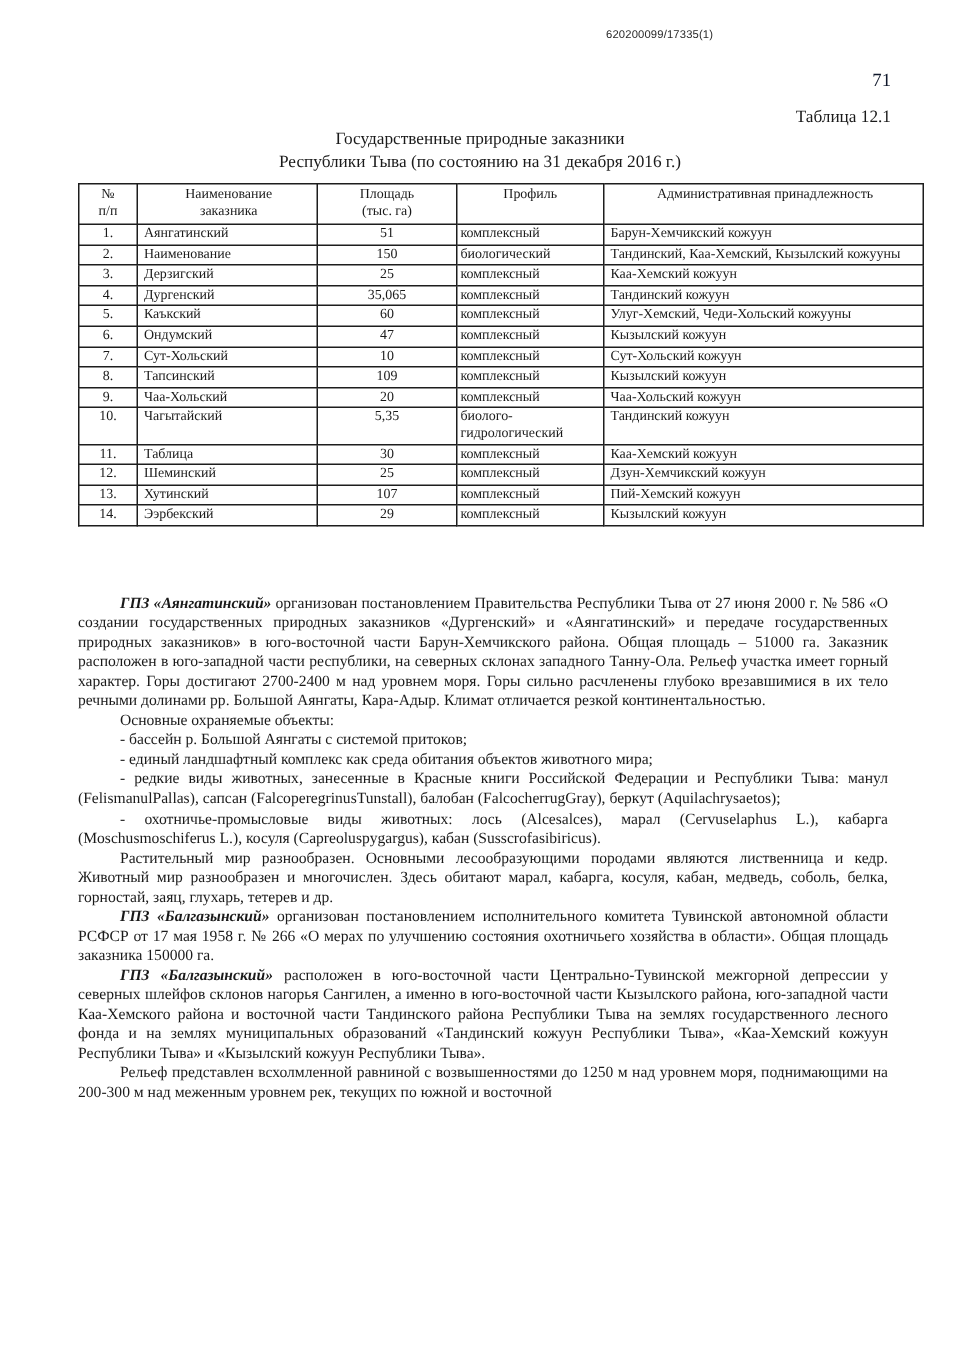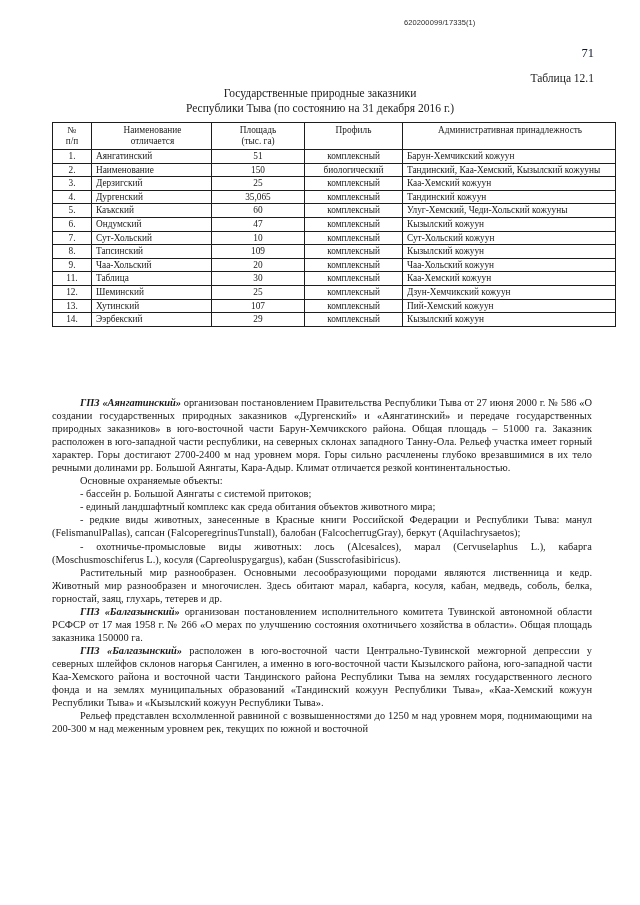--- a/index.html
+++ b/index.html
@@ -90,21 +90,21 @@
   }
   table.zak th {
     text-align: center;
     font-weight: normal;
     padding: 2px 2px;
     line-height: 11px;
   }
   .col-num   { width: 34px;  text-align: center; }
   .col-name  { width: 113px; padding-left: 4px !important; }
   .col-area  { width: 88px;  text-align: center; }
-  .col-prof  { width: 93px;  text-align: center; }
+  .col-prof  { width: 93px;  }
   .col-admin { width: 206px; padding-left: 4px !important; }
 
   
   .body-text {
     position: absolute;
     top: 396px;
     left: 52px;
     width: 540px;
     font-size: 10.4px;
     line-height: 13.05px;
@@ -146,21 +146,21 @@
   <div class="tbl-wrap">
     <table class="zak">
       <thead>
         <tr>
           <th class="col-num">
             <span>№</span><br>
             <span>п/п</span>
           </th>
           <th class="col-name" style="text-align:center">
             <span>Наименование</span><br>
-            <span>отличается</span>
+            <span>заказника</span>
           </th>
           <th class="col-area">
             <span>Площадь</span><br>
             <span>(тыс. га)</span>
           </th>
           <th class="col-prof">
             <span>Профиль</span>
           </th>
           <th class="col-admin" style="text-align:center">
             <span>Административная принадлежность</span>
@@ -223,20 +223,27 @@
             <td class="col-area">109</td>
             <td class="col-prof">комплексный</td>
             <td class="col-admin">Кызылский кожуун</td>
           </tr>
           <tr>
             <td class="col-num">9.</td>
             <td class="col-name">Чаа-Хольский</td>
             <td class="col-area">20</td>
             <td class="col-prof">комплексный</td>
             <td class="col-admin">Чаа-Хольский кожуун</td>
+          </tr>
+          <tr>
+            <td class="col-num">10.</td>
+            <td class="col-name">Чагытайский</td>
+            <td class="col-area">5,35</td>
+            <td class="col-prof">биолого-гидрологический</td>
+            <td class="col-admin">Тандинский кожуун</td>
           </tr>
           <tr>
             <td class="col-num">11.</td>
             <td class="col-name">Таблица</td>
             <td class="col-area">30</td>
             <td class="col-prof">комплексный</td>
             <td class="col-admin">Каа-Хемский кожуун</td>
           </tr>
           <tr>
             <td class="col-num">12.</td>

